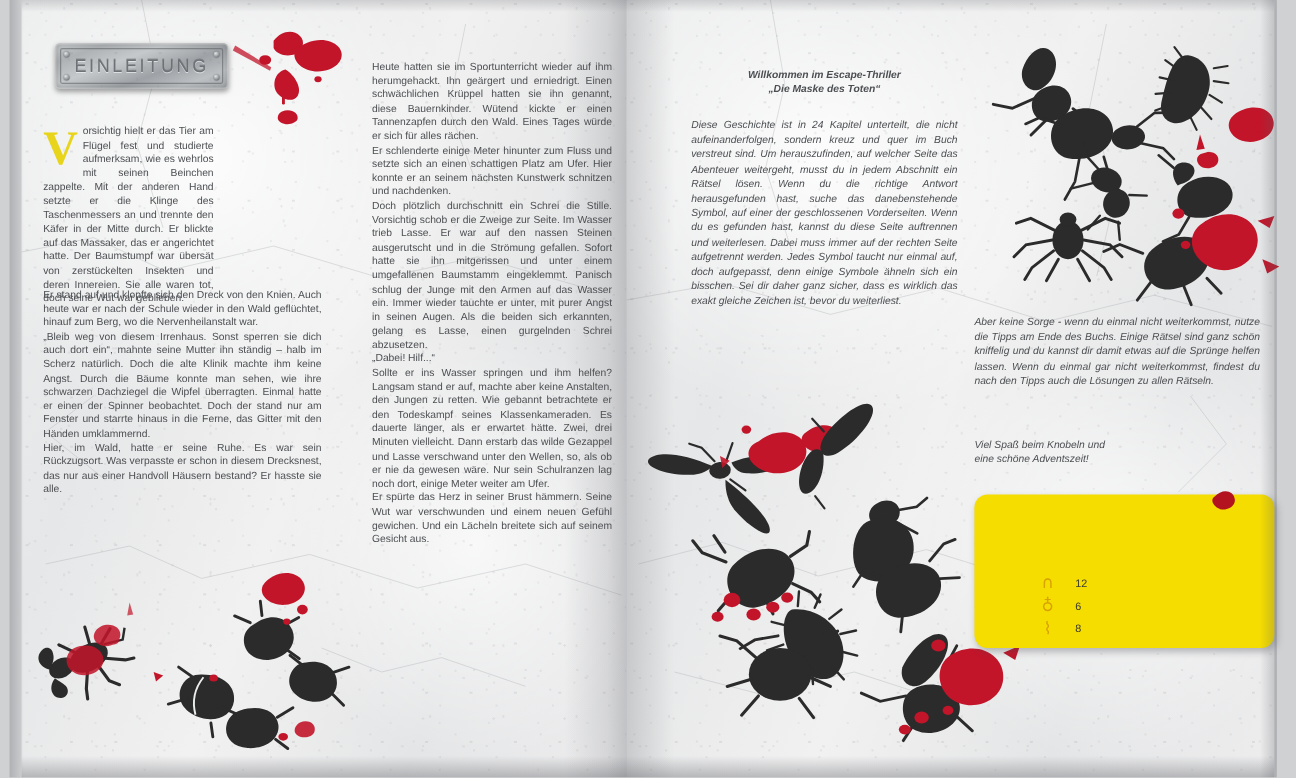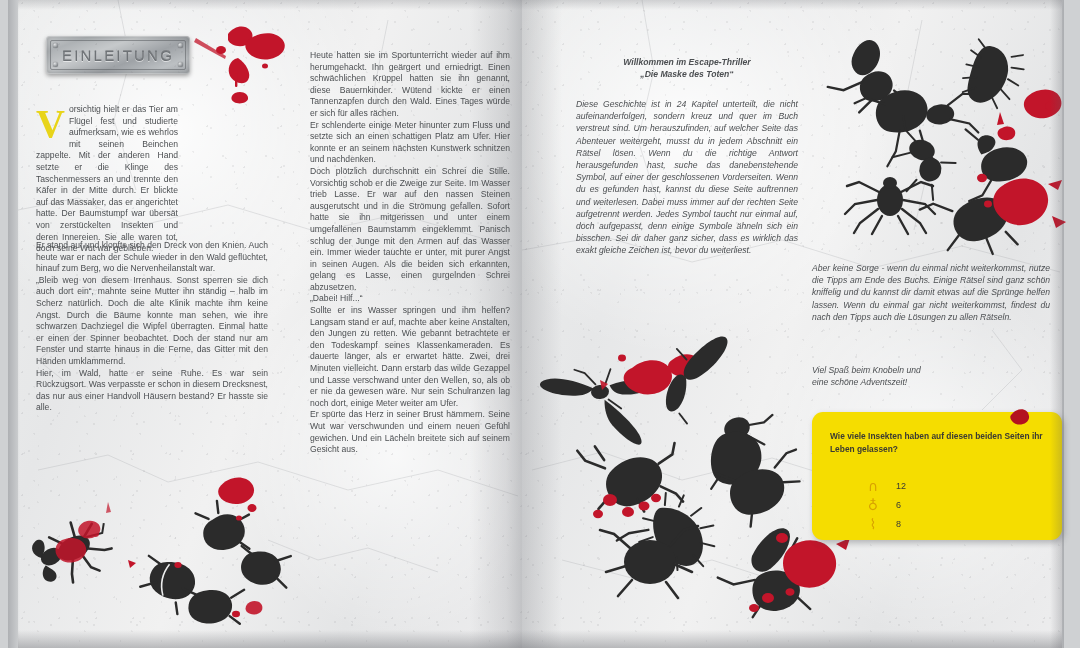--- a/index.html
+++ b/index.html
@@ -513,21 +513,20 @@
     </div>
     <div class="ital intro-body">Diese Geschichte ist in 24 Kapitel unterteilt, die nicht aufeinanderfolgen, sondern kreuz und quer im Buch verstreut sind. Um herauszufinden, auf welcher Seite das Abenteuer weitergeht, musst du in jedem Abschnitt ein Rätsel lösen. Wenn du die richtige Antwort herausgefunden hast, suche das danebenstehende Symbol, auf einer der geschlossenen Vorderseiten. Wenn du es gefunden hast, kannst du diese Seite auftrennen und weiterlesen. Dabei muss immer auf der rechten Seite aufgetrennt werden. Jedes Symbol taucht nur einmal auf, doch aufgepasst, denn einige Symbole ähneln sich ein bisschen. Sei dir daher ganz sicher, dass es wirklich das exakt gleiche Zeichen ist, bevor du weiterliest.</div>
 
     <div class="ital tips-body">Aber keine Sorge - wenn du einmal nicht weiterkommst, nutze die Tipps am Ende des Buchs. Einige Rätsel sind ganz schön kniffelig und du kannst dir damit etwas auf die Sprünge helfen lassen. Wenn du einmal gar nicht weiterkommst, findest du nach den Tipps auch die Lösungen zu allen Rätseln.</div>
     <div class="ital tips-out" style="text-align:left;">
       <div>Viel Spaß beim Knobeln und</div>
       <div>eine schöne Adventszeit!</div>
     </div>
 
     <div class="riddle">
-      <div class="riddle-q">Wie viele Insekten haben auf diesen beiden Seiten ihr Leben gelassen?</div>
       <div class="riddle-rows">
         <div class="riddle-row">
           <span class="riddle-sym">∩</span>
           <span class="riddle-num">12</span>
         </div>
         <div class="riddle-row">
           <span class="riddle-sym">♁</span>
           <span class="riddle-num">6</span>
         </div>
         <div class="riddle-row">

